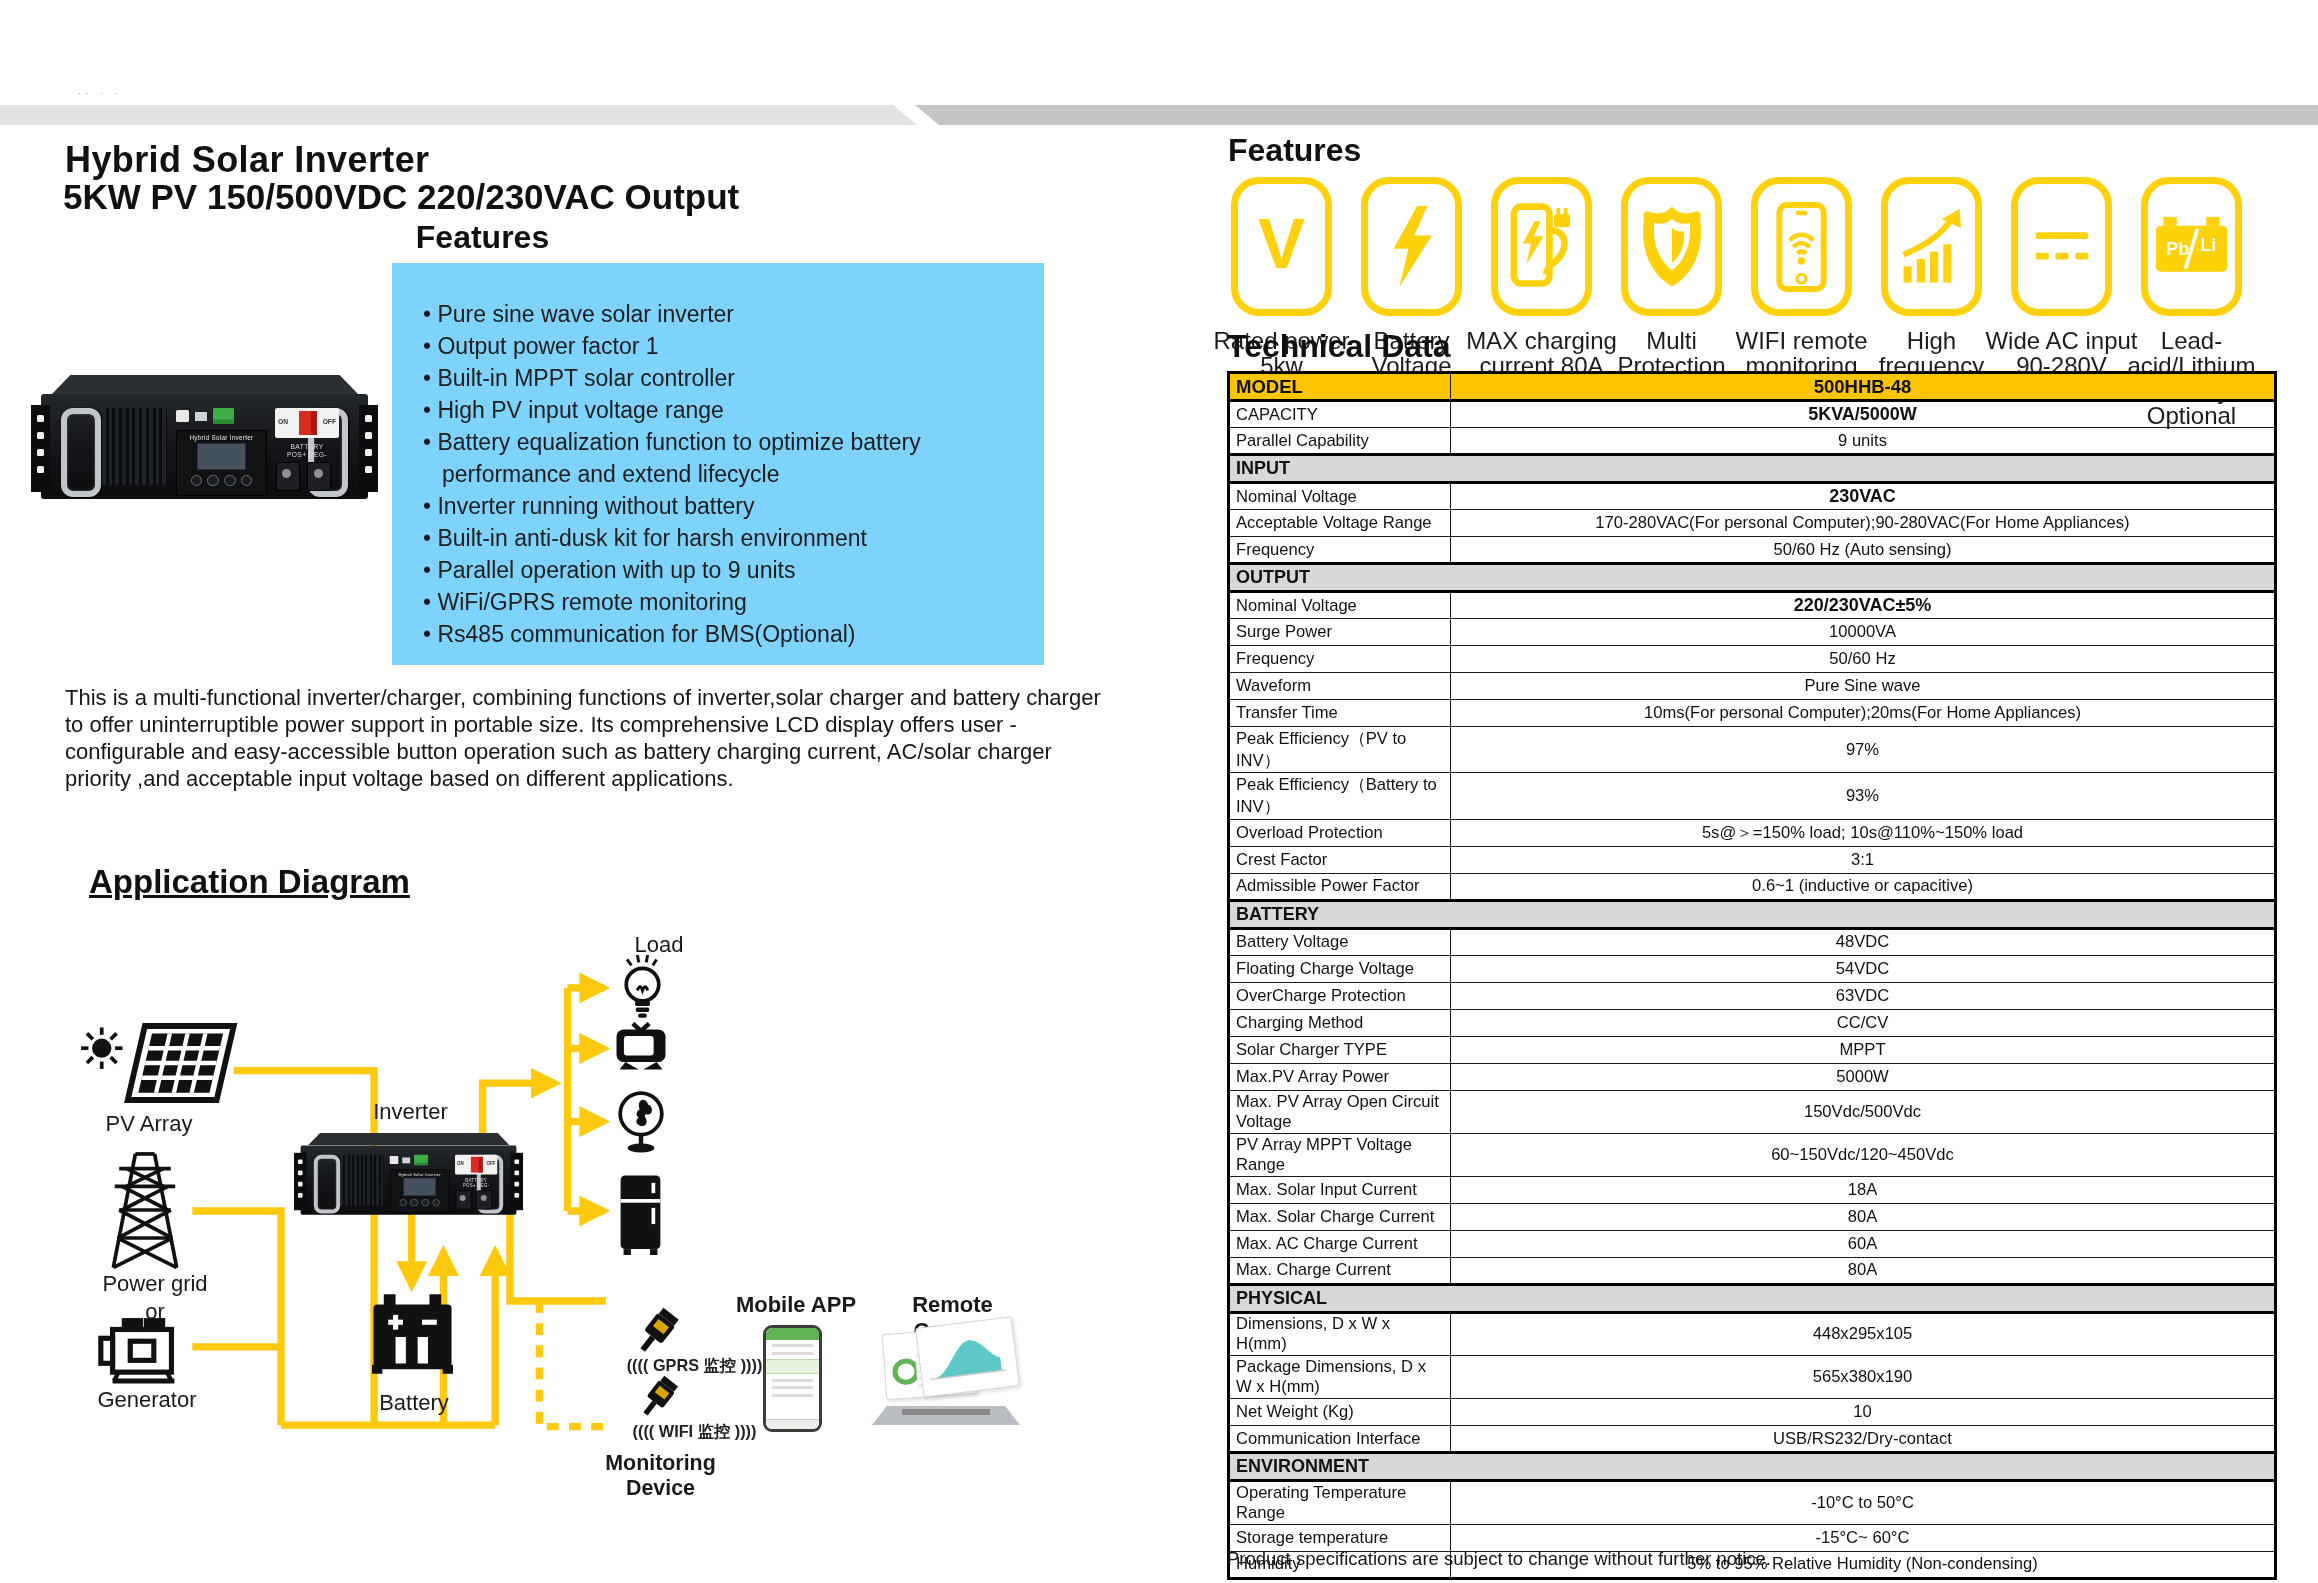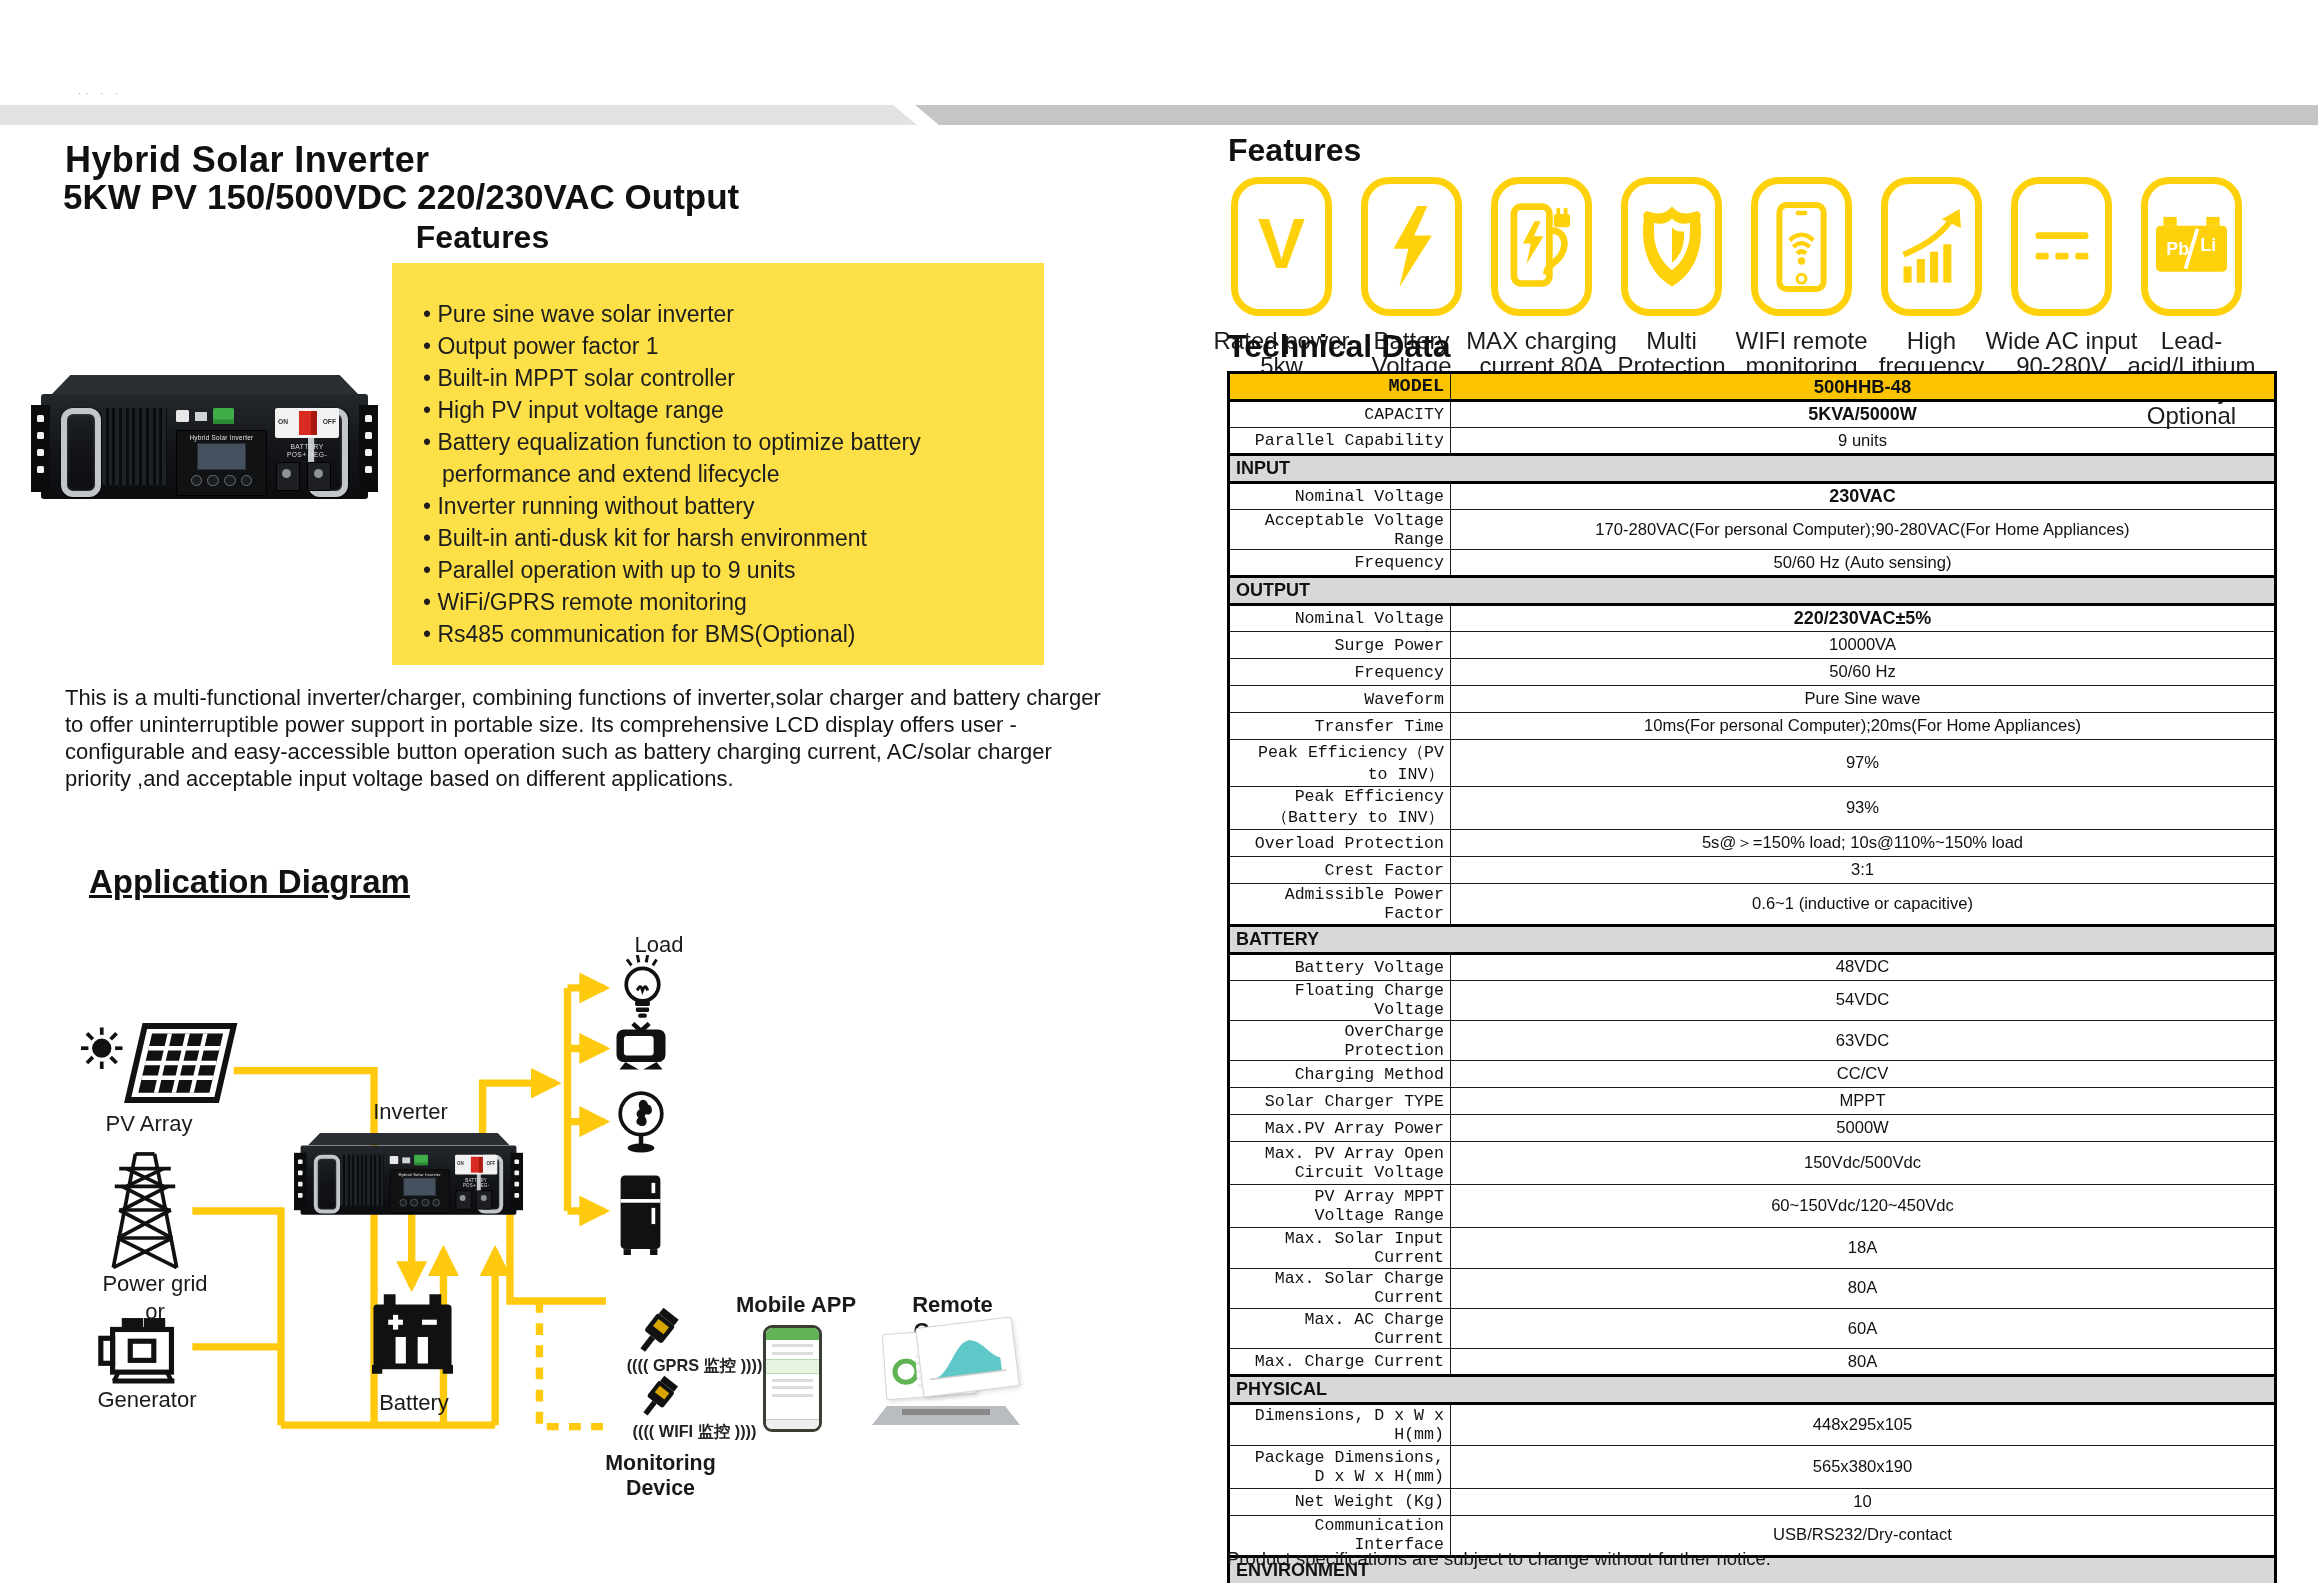--- a/index.html
+++ b/index.html
@@ -12,21 +12,21 @@
               clip-path:polygon(0 0,893px 0,917px 100%,0 100%);}
   .band-dark{position:absolute;left:0;top:105px;width:2319px;height:20px;background:#c5c5c5;
              clip-path:polygon(915px 0,100% 0,100% 100%,939px 100%);}
   .logo-marks{position:absolute;left:78px;top:87px;font-size:9.6px;color:#9a9a9a;letter-spacing:4.4px;}
 
   
   .title1{position:absolute;left:65px;top:139px;font-size:36px;font-weight:bold;letter-spacing:0.4px;}
   .title2{position:absolute;left:63px;top:177px;font-size:35px;font-weight:bold;letter-spacing:0px;}
   .feat-head-left{position:absolute;left:390px;top:219px;width:185px;text-align:center;
                   font-size:32px;font-weight:bold;}
-  .yellow-box{position:absolute;left:392px;top:263px;width:652px;height:402px;background:#fde047;}
+  .yellow-box{position:absolute;left:392px;top:263px;width:652px;height:402px;background:#7dd3fc;}
   .yellow-box ul{margin:0;padding:35px 22px 0 31px;list-style:none;}
   .yellow-box li{font-size:23px;line-height:32px;color:#1c1c1c;padding-left:19px;text-indent:-19px;}
   .yellow-box li::before{content:"• ";}
 
   .desc{position:absolute;left:65px;top:684px;width:1038px;font-size:22px;line-height:27px;color:#161616;}
 
   .app-head{position:absolute;left:89px;top:863px;font-size:33px;font-weight:bold;text-decoration:underline;}
 
   
   .inverter{position:absolute;}
@@ -96,21 +96,21 @@
   .card{width:101px;height:139px;border:7.4px solid #ffd10a;border-radius:28px;box-sizing:border-box;
         display:flex;align-items:center;justify-content:center;background:#fff;}
   .cap{width:159px;margin:12px -29px 0;text-align:center;font-size:24px;line-height:25px;
        color:#1c1c1c;white-space:pre-line;}
   .vglyph{font-size:71px;font-weight:bold;color:#ffd10a;line-height:1;margin-top:-6px;}
 
   .tech-head{position:absolute;left:1227px;top:328px;font-size:32px;font-weight:bold;}
   table.tech{position:absolute;left:1227px;top:371px;width:1050px;border-collapse:collapse;table-layout:fixed;
              border:3px solid #000;}
   table.tech td{border:1.5px solid #1a1a1a;font-size:16.6px;padding:0.7px 6px;color:#111;overflow:hidden;}
-  table.tech td.lbl{width:222px;text-align:right;font-family:Liberation Mono, monospace;}
+  table.tech td.lbl{width:222px;text-align:left;}
   table.tech td.val{text-align:center;}
   table.tech td.val.b{font-weight:bold;font-size:18px;}
   table.tech tr{height:27px;}
   table.tech tr.tall{height:43px;}
   table.tech tr.model{height:28px;}
   table.tech tr.model td{background:#fdc500;font-weight:bold;font-size:18.5px;border-bottom:3px solid #000;}
   table.tech tr.section{height:28px;padding-left:13px;}
   table.tech tr.section td{background:#d8d8d8;font-weight:bold;font-size:18px;
                            border-top:3px solid #000;border-bottom:3px solid #000;}
   .footnote{position:absolute;left:1227px;top:1548px;font-size:18.5px;color:#161616;}

